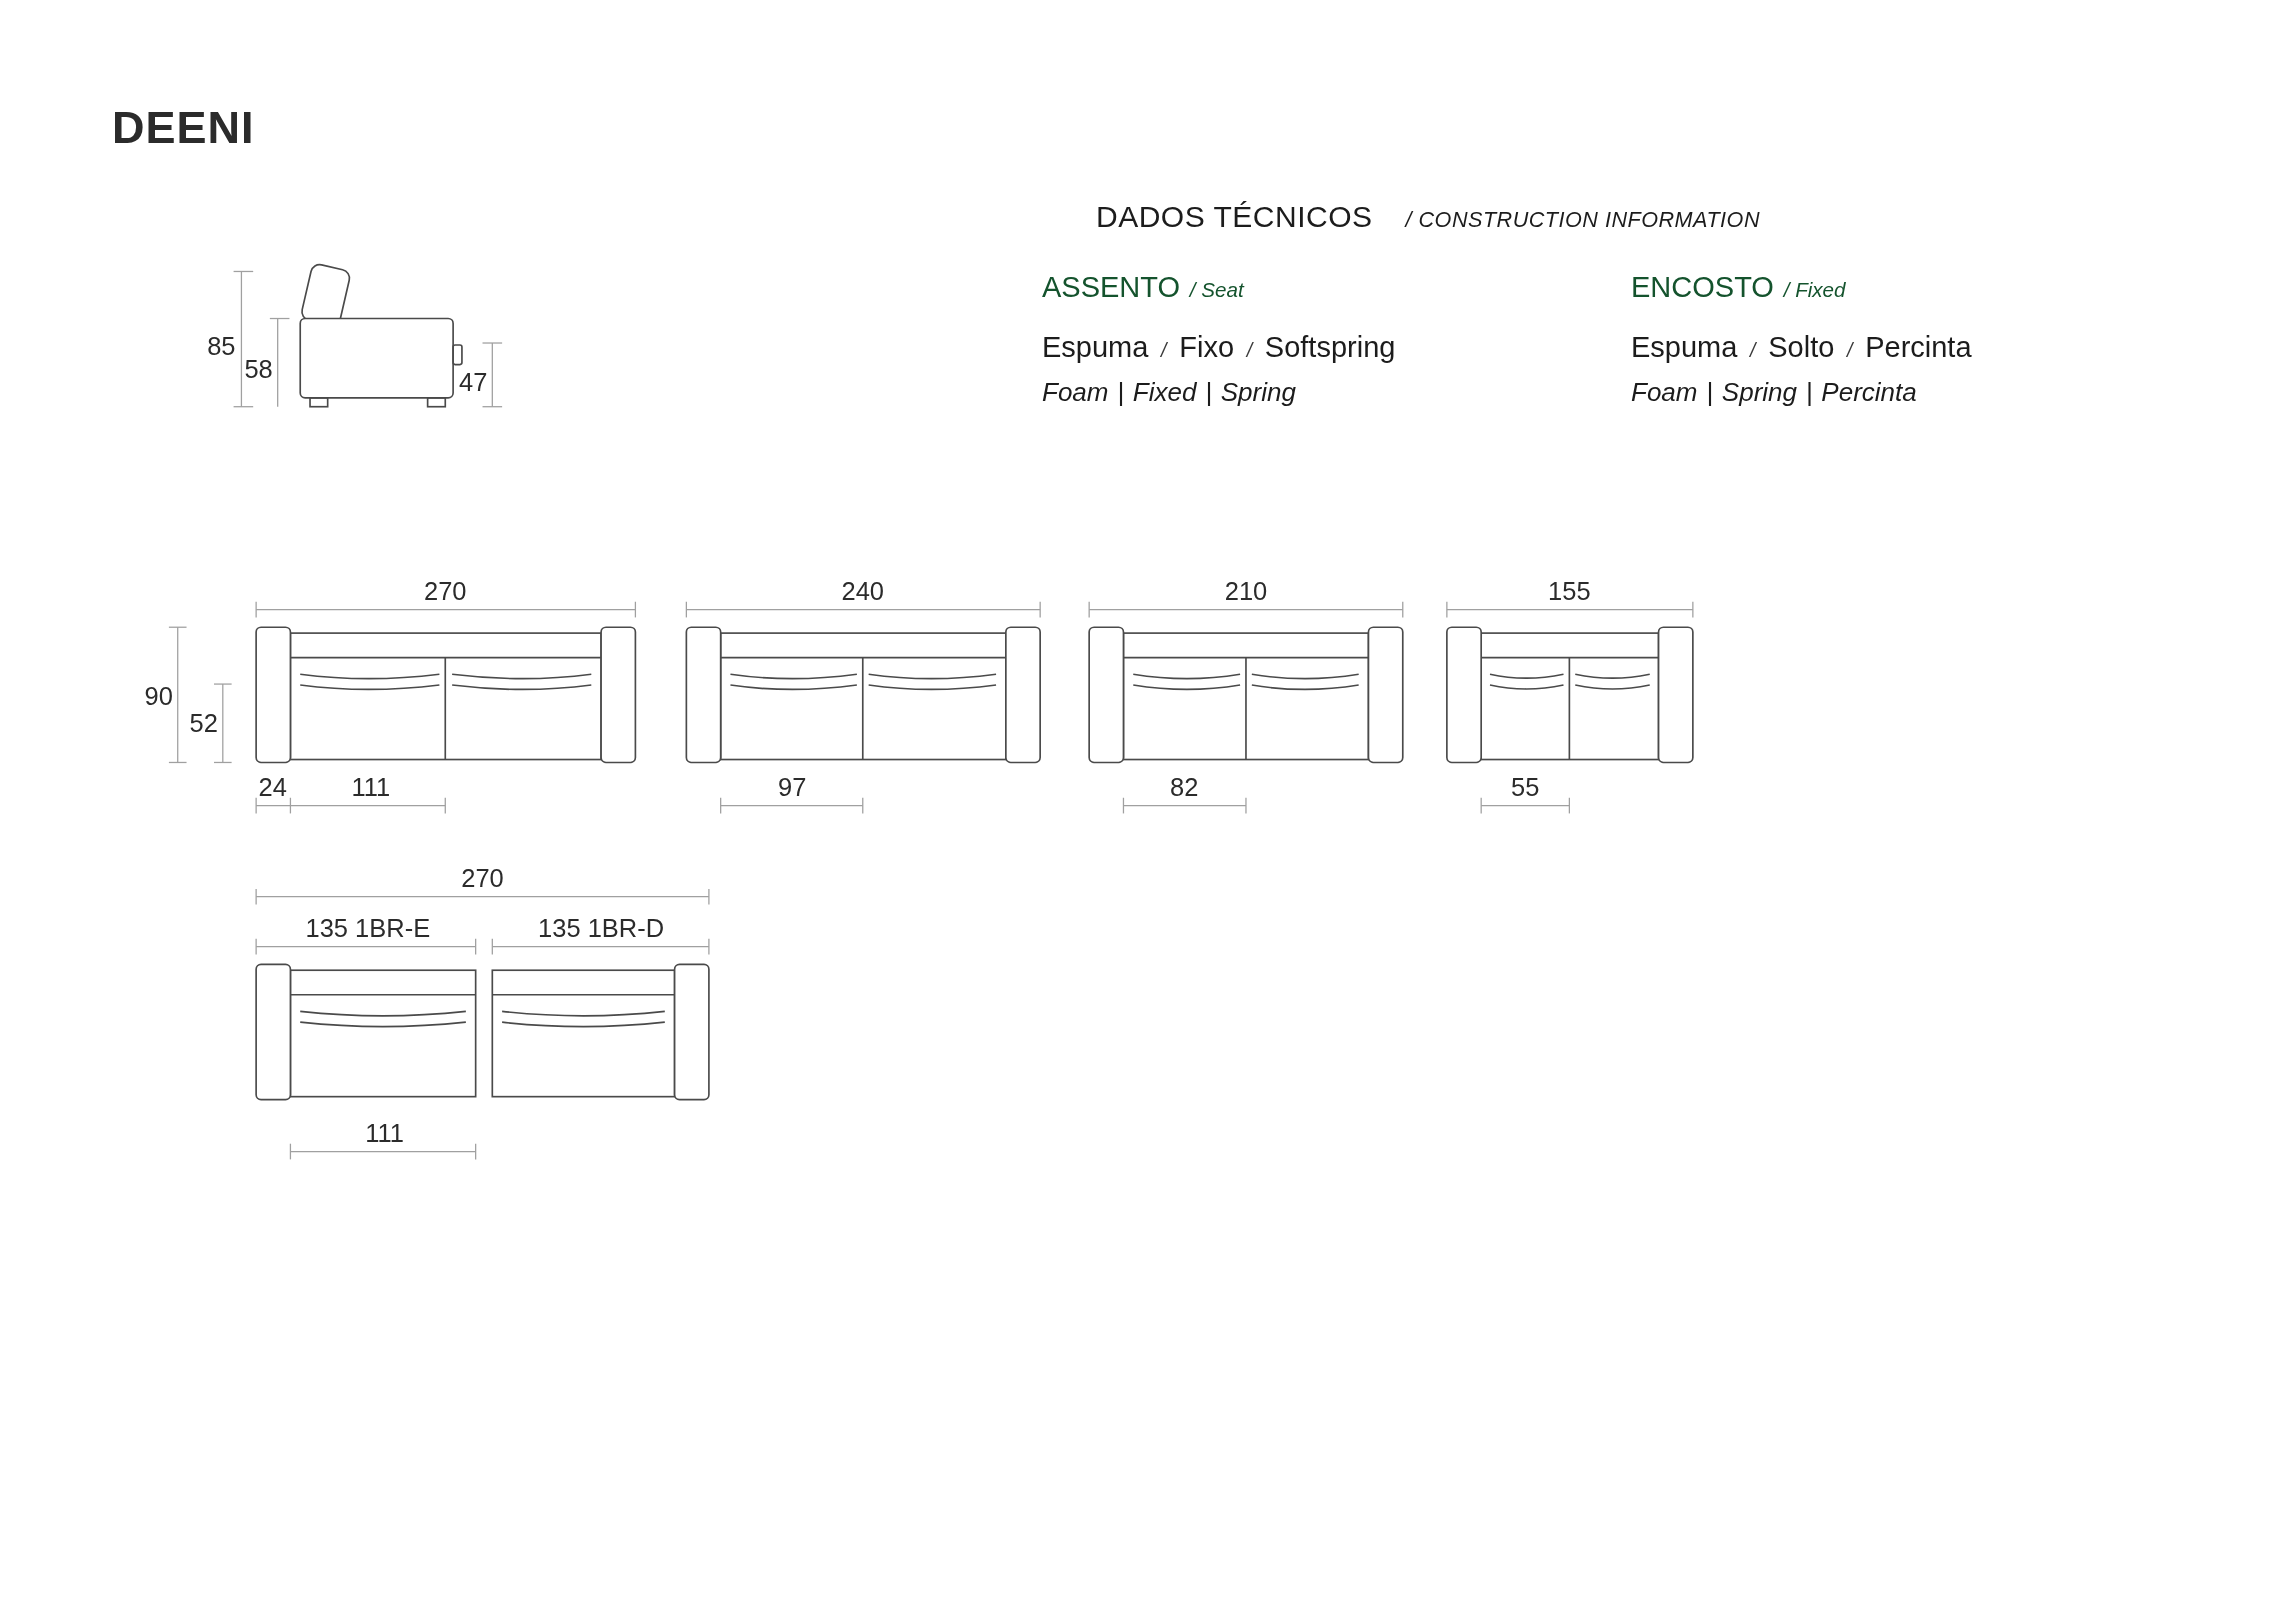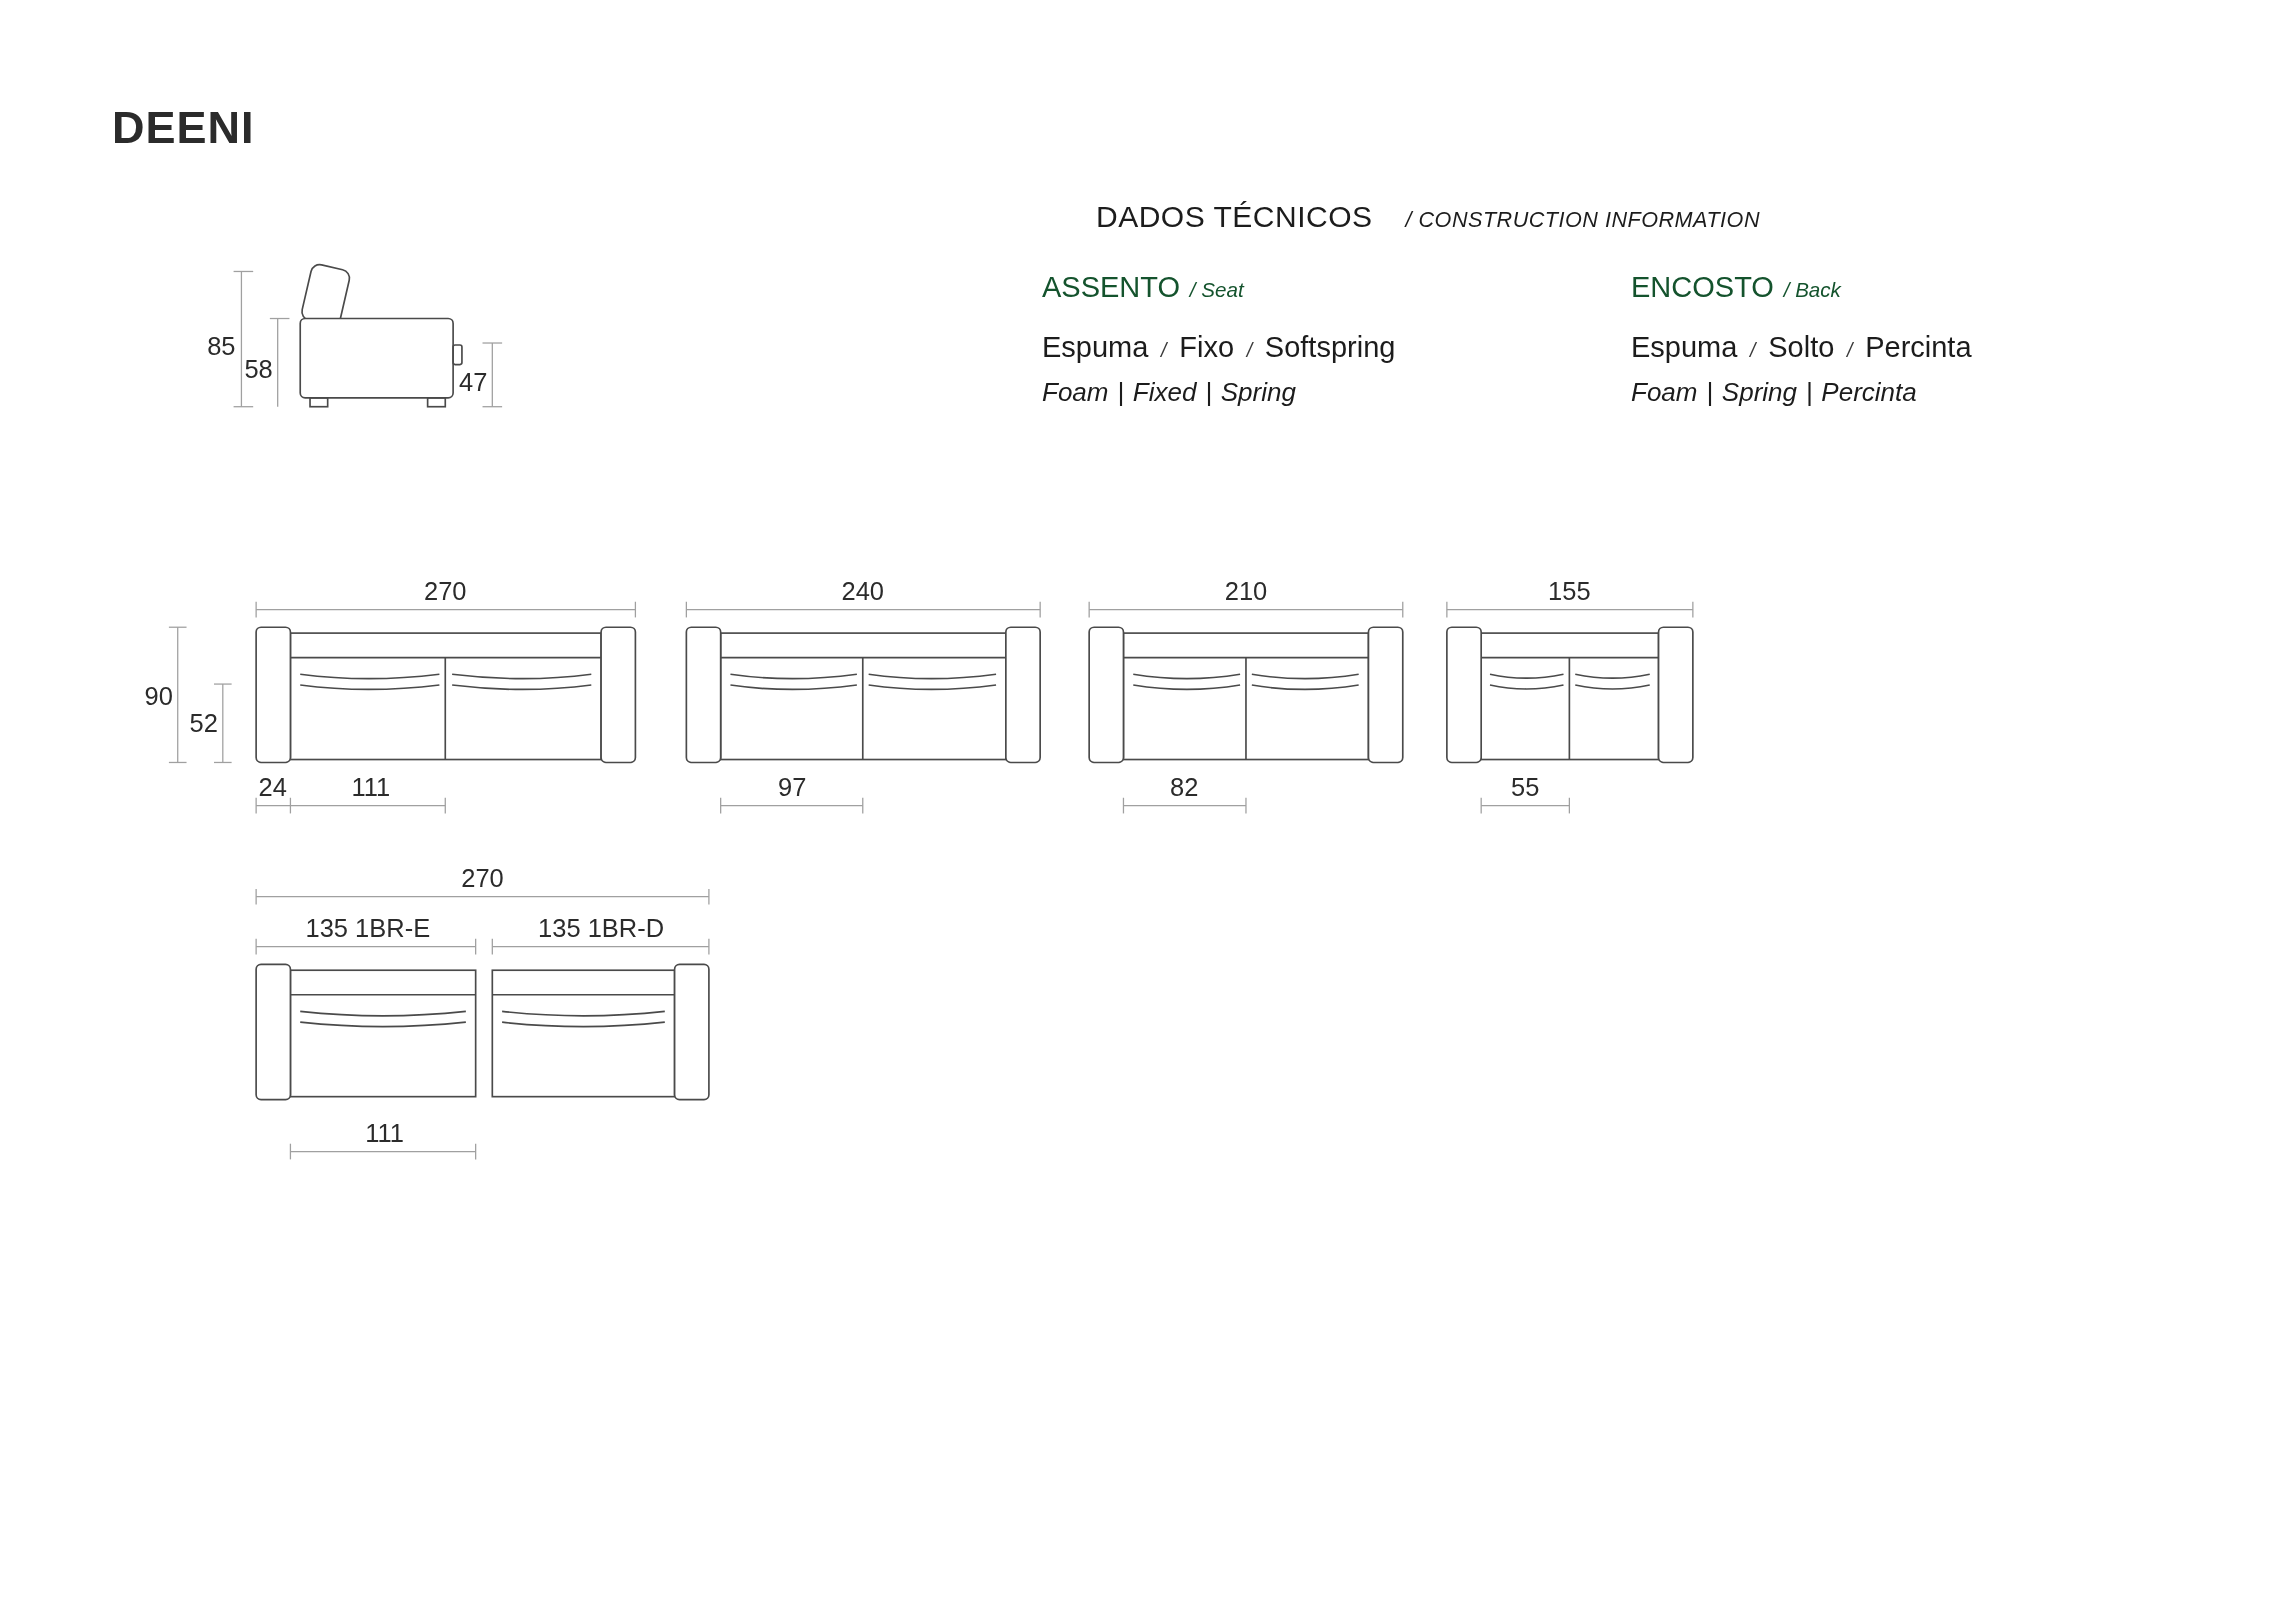--- a/index.html
+++ b/index.html
@@ -51,21 +51,21 @@
     <div class="spec-values">
       <span>Espuma</span><span class="sep">/</span><span>Fixo</span><span class="sep">/</span><span>Softspring</span>
     </div>
     <div class="spec-en">
       <span>Foam</span><span class="sep">|</span><span>Fixed</span><span class="sep">|</span><span>Spring</span>
     </div>
   </div>
 
   <div class="spec-col back">
     <div class="spec-head">
-      <span>ENCOSTO</span><span class="sub">/ Back</span>
+      <span>ENCOSTO</span><span class="sub">/ Fixed</span>
     </div>
     <div class="spec-values">
       <span>Espuma</span><span class="sep">/</span><span>Solto</span><span class="sep">/</span><span>Percinta</span>
     </div>
     <div class="spec-en">
       <span>Foam</span><span class="sep">|</span><span>Spring</span><span class="sep">|</span><span>Percinta</span>
     </div>
   </div>
 
   <svg class="drawings" width="2292" height="1620" viewBox="0 0 2338 1653">

